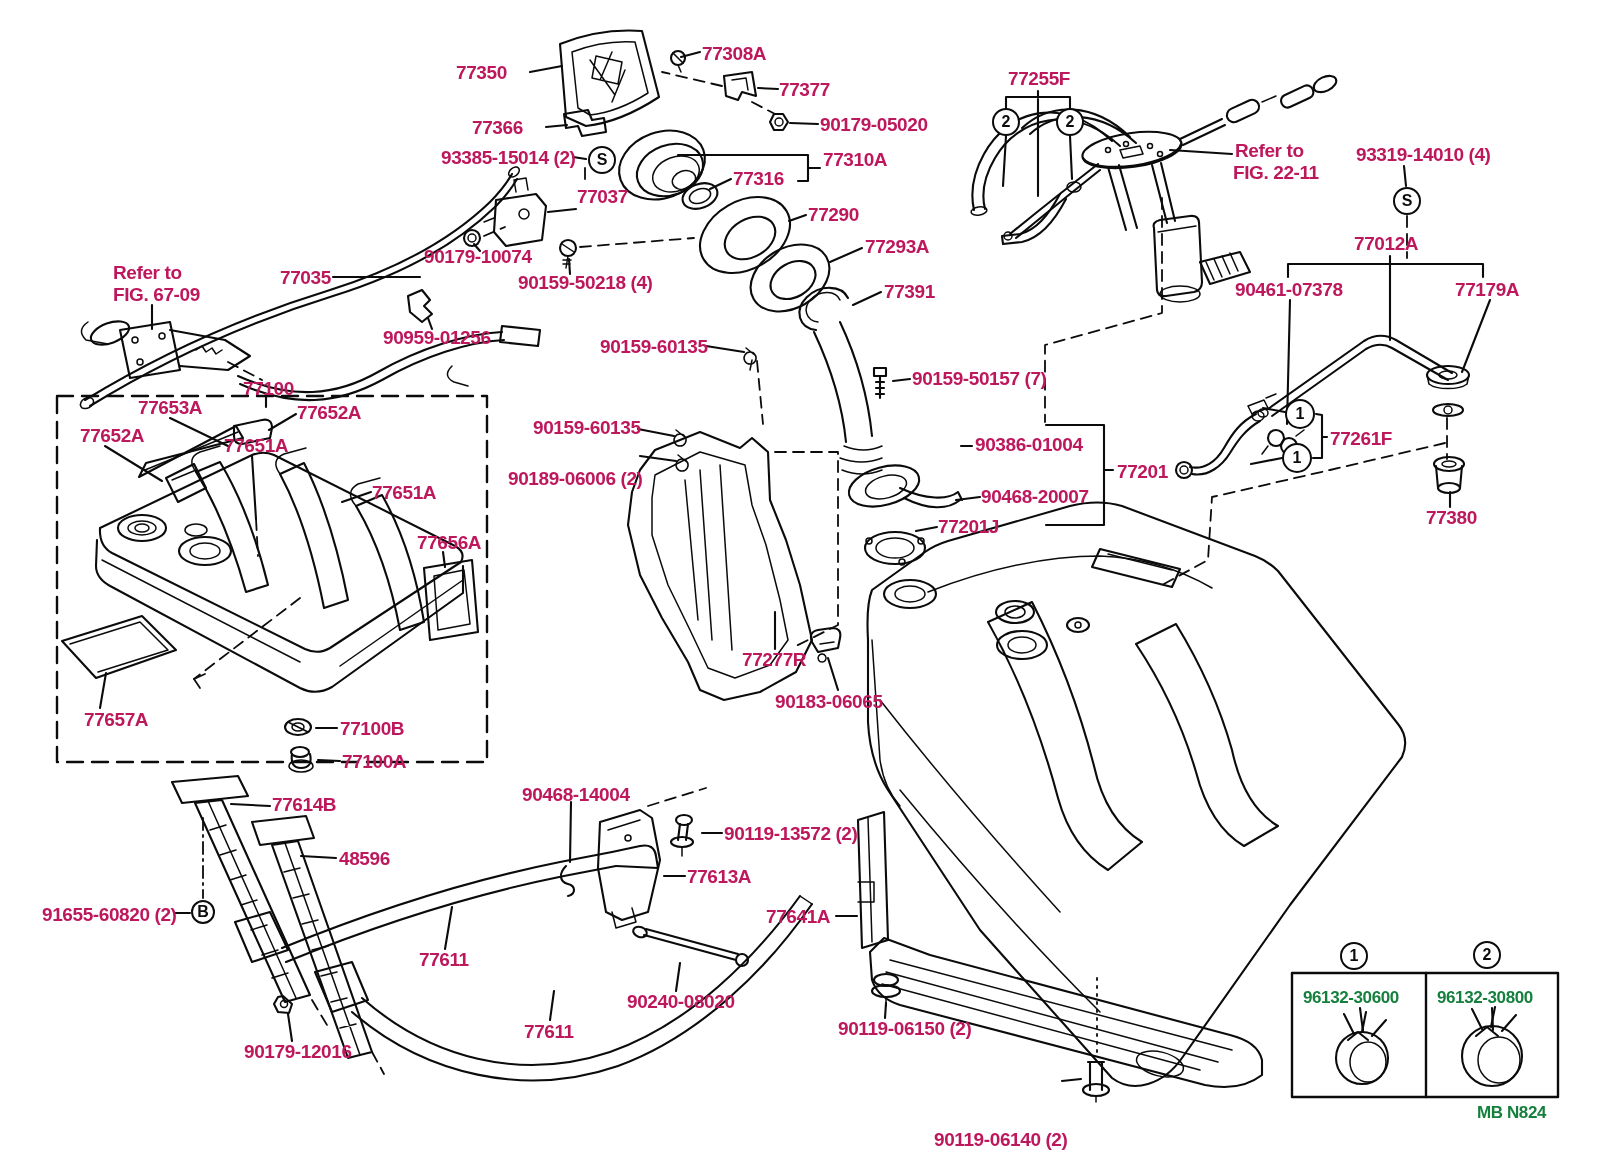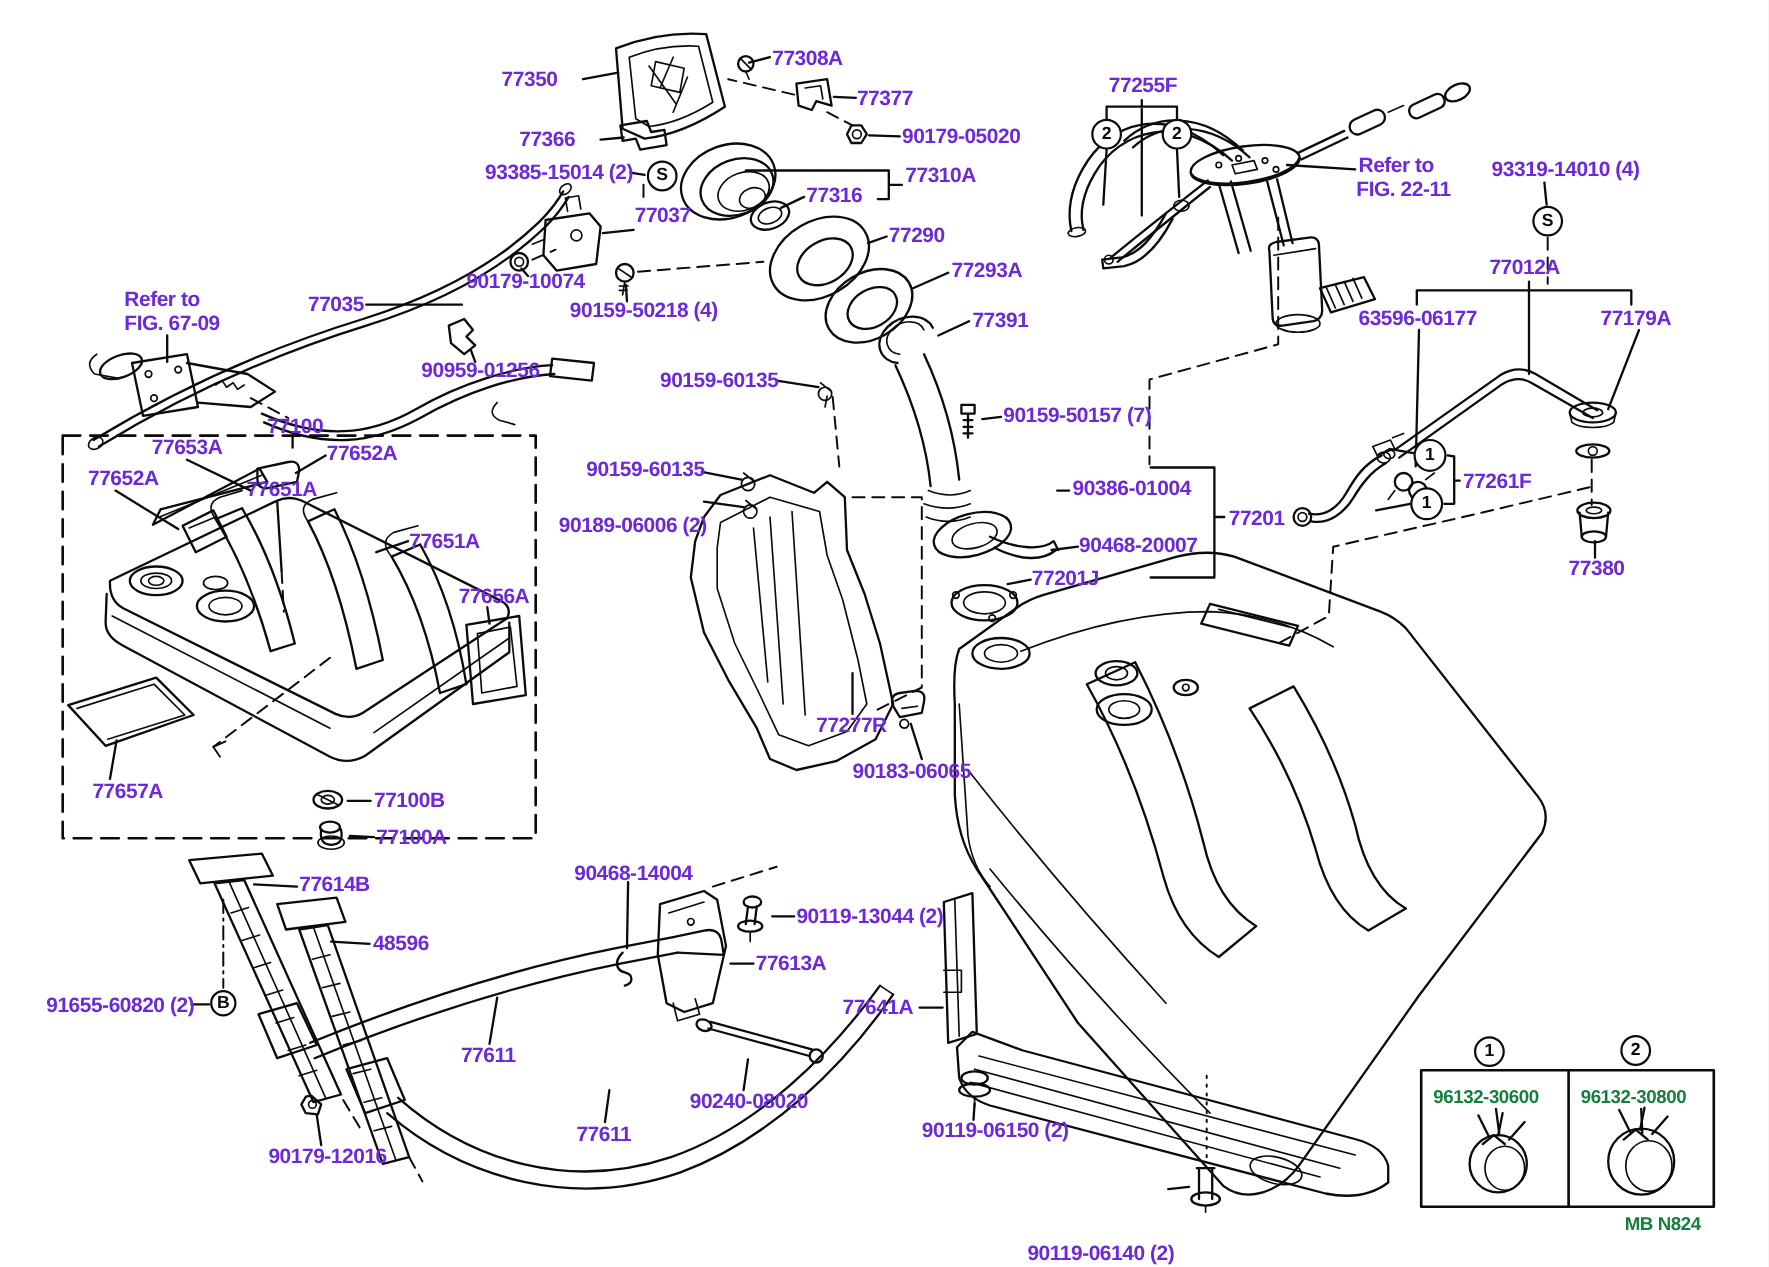--- a/index.html
+++ b/index.html
@@ -6,21 +6,21 @@
   .stage{position:relative;width:1608px;height:1152px;background:#ffffff;overflow:hidden;
          font-family:"Liberation Sans",sans-serif;}
   svg{position:absolute;left:0;top:0;}
   svg *{stroke:#0b0b0b;fill:none;stroke-width:2.1;stroke-linecap:round;stroke-linejoin:round;}
   svg .thin{stroke-width:1.5;}
   svg .leader{stroke-width:1.7;}
   svg .dash{stroke-dasharray:11 7;stroke-width:1.8;}
   svg .dashdot{stroke-dasharray:12 5 2 5;stroke-width:1.8;}
   svg .dot{stroke-dasharray:2 6;stroke-width:1.8;}
   svg .box{stroke-width:2.4;}
-  .lbl{position:absolute;font-weight:700;font-size:19px;line-height:21px;color:#6d28d9;
+  .lbl{position:absolute;font-weight:700;font-size:19px;line-height:21px;color:#be185d;
        letter-spacing:-0.4px;white-space:nowrap;}
   .lbl-sm{position:absolute;font-weight:700;font-size:17px;line-height:19px;color:#15803d;
        letter-spacing:-0.4px;white-space:nowrap;}
   .badge{position:absolute;border:2.6px solid #0b0b0b;border-radius:50%;background:#fff;
          display:flex;align-items:center;justify-content:center;
          font-weight:700;font-size:16px;color:#0b0b0b;box-sizing:border-box;}
 </style>
 </head>
 <body>
 
@@ -329,21 +329,21 @@
 <div class="lbl" style="left:113px;top:262px">Refer to</div>
 <div class="lbl" style="left:113px;top:284px">FIG. 67-09</div>
 <div class="lbl" style="left:280px;top:267px">77035</div>
 <div class="lbl" style="left:383px;top:327px">90959-01256</div>
 <div class="lbl" style="left:243px;top:378px">77100</div>
 <div class="lbl" style="left:1008px;top:68px">77255F</div>
 <div class="lbl" style="left:1235px;top:140px">Refer to</div>
 <div class="lbl" style="left:1233px;top:162px">FIG. 22-11</div>
 <div class="lbl" style="left:1356px;top:144px">93319-14010 (4)</div>
 <div class="lbl" style="left:1354px;top:233px">77012A</div>
-<div class="lbl" style="left:1235px;top:279px">63596-06177</div>
+<div class="lbl" style="left:1235px;top:279px">90461-07378</div>
 <div class="lbl" style="left:1455px;top:279px">77179A</div>
 <div class="lbl" style="left:600px;top:336px">90159-60135</div>
 <div class="lbl" style="left:912px;top:368px">90159-50157 (7)</div>
 <div class="lbl" style="left:533px;top:417px">90159-60135</div>
 <div class="lbl" style="left:508px;top:468px">90189-06006 (2)</div>
 <div class="lbl" style="left:975px;top:434px">90386-01004</div>
 <div class="lbl" style="left:1117px;top:461px">77201</div>
 <div class="lbl" style="left:981px;top:486px">90468-20007</div>
 <div class="lbl" style="left:938px;top:516px">77201J</div>
 <div class="lbl" style="left:1330px;top:428px">77261F</div>
@@ -360,21 +360,21 @@
 <div class="lbl" style="left:742px;top:649px">77277R</div>
 <div class="lbl" style="left:775px;top:691px">90183-06065</div>
 <div class="lbl" style="left:272px;top:794px">77614B</div>
 <div class="lbl" style="left:339px;top:848px">48596</div>
 <div class="lbl" style="left:42px;top:904px">91655-60820 (2)</div>
 <div class="lbl" style="left:419px;top:949px">77611</div>
 <div class="lbl" style="left:244px;top:1041px">90179-12016</div>
 <div class="lbl" style="left:524px;top:1021px">77611</div>
 <div class="lbl" style="left:627px;top:991px">90240-08020</div>
 <div class="lbl" style="left:522px;top:784px">90468-14004</div>
-<div class="lbl" style="left:724px;top:823px">90119-13044 (2)</div>
+<div class="lbl" style="left:724px;top:823px">90119-13572 (2)</div>
 <div class="lbl" style="left:687px;top:866px">77613A</div>
 <div class="lbl" style="left:766px;top:906px">77641A</div>
 <div class="lbl" style="left:838px;top:1018px">90119-06150 (2)</div>
 <div class="lbl" style="left:934px;top:1129px">90119-06140 (2)</div>
 <div class="lbl-sm" style="left:1303px;top:988px">96132-30600</div>
 <div class="lbl-sm" style="left:1437px;top:988px">96132-30800</div>
 <div class="lbl-sm" style="left:1477px;top:1103px">MB  N824</div>
 
 <div class="badge" style="left:588px;top:146px;width:28px;height:28px">S</div>
 <div class="badge" style="left:1393px;top:187px;width:28px;height:28px">S</div>

